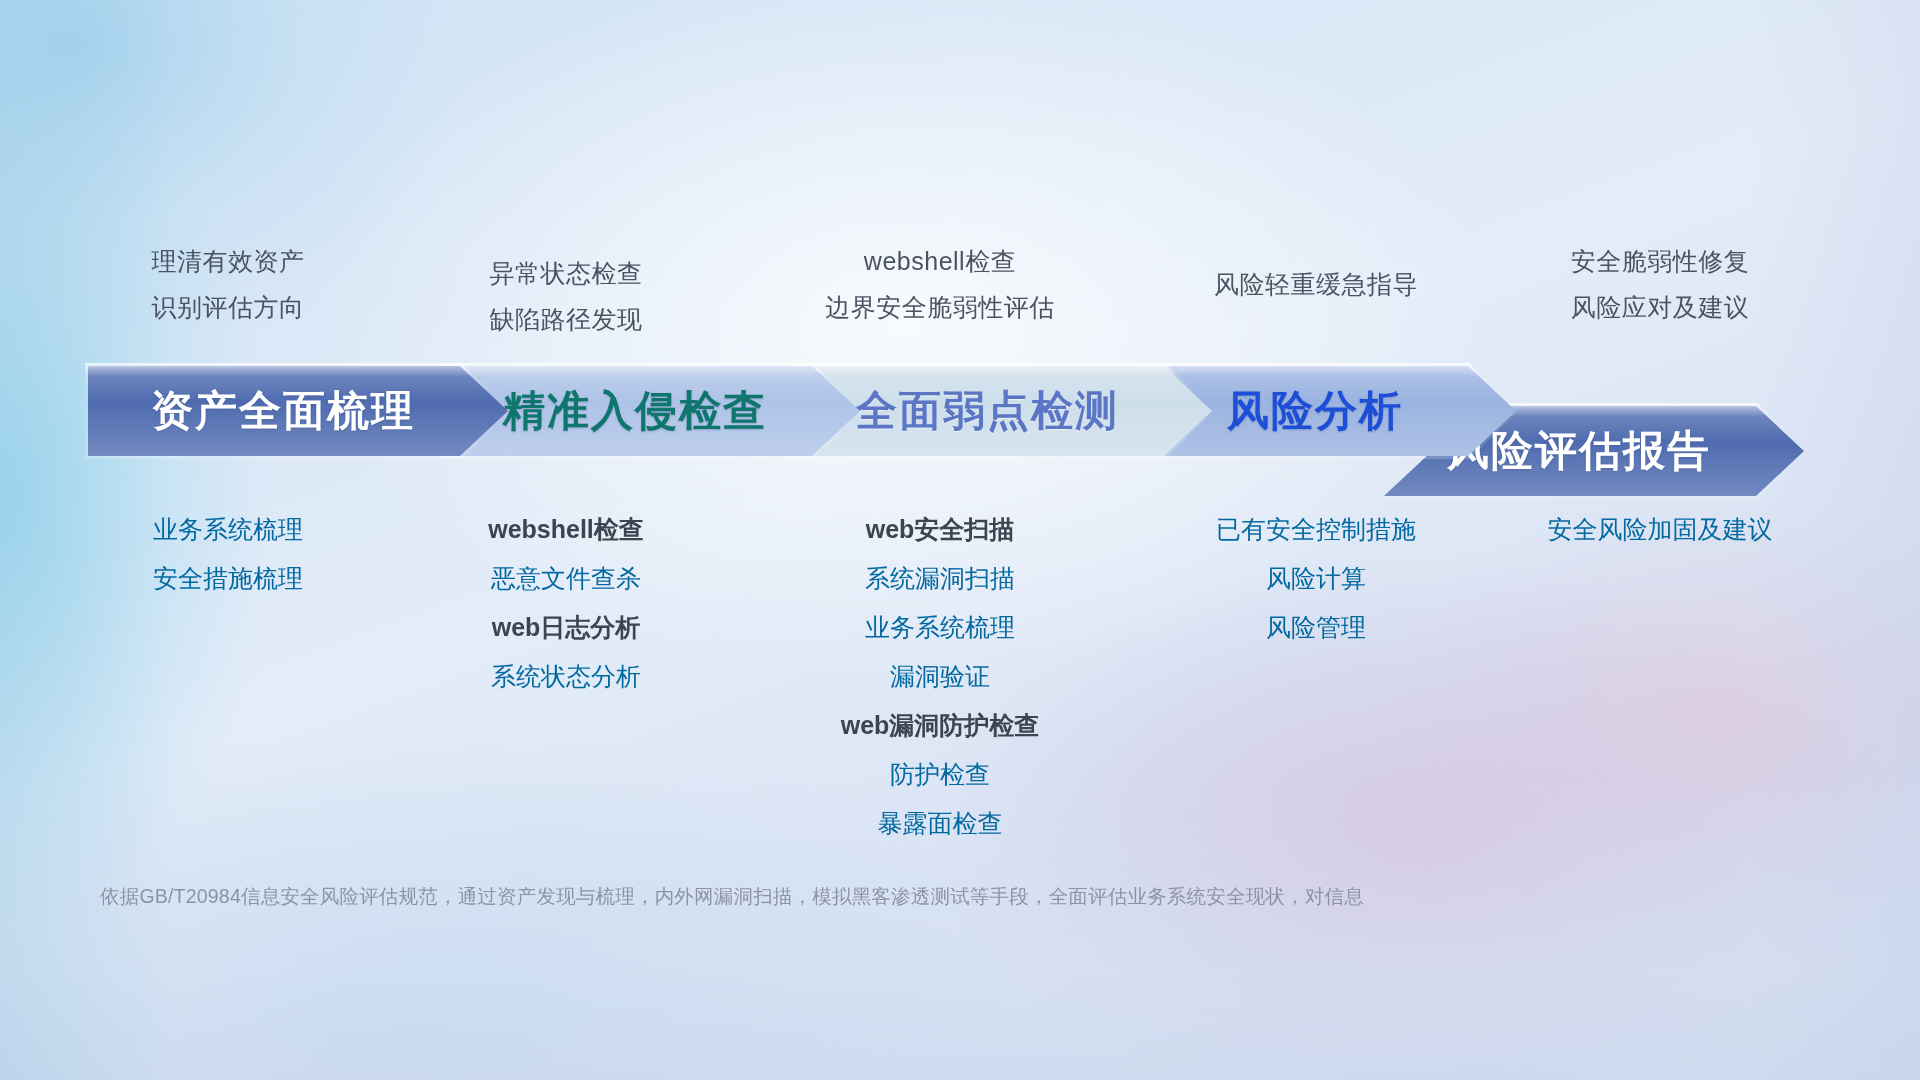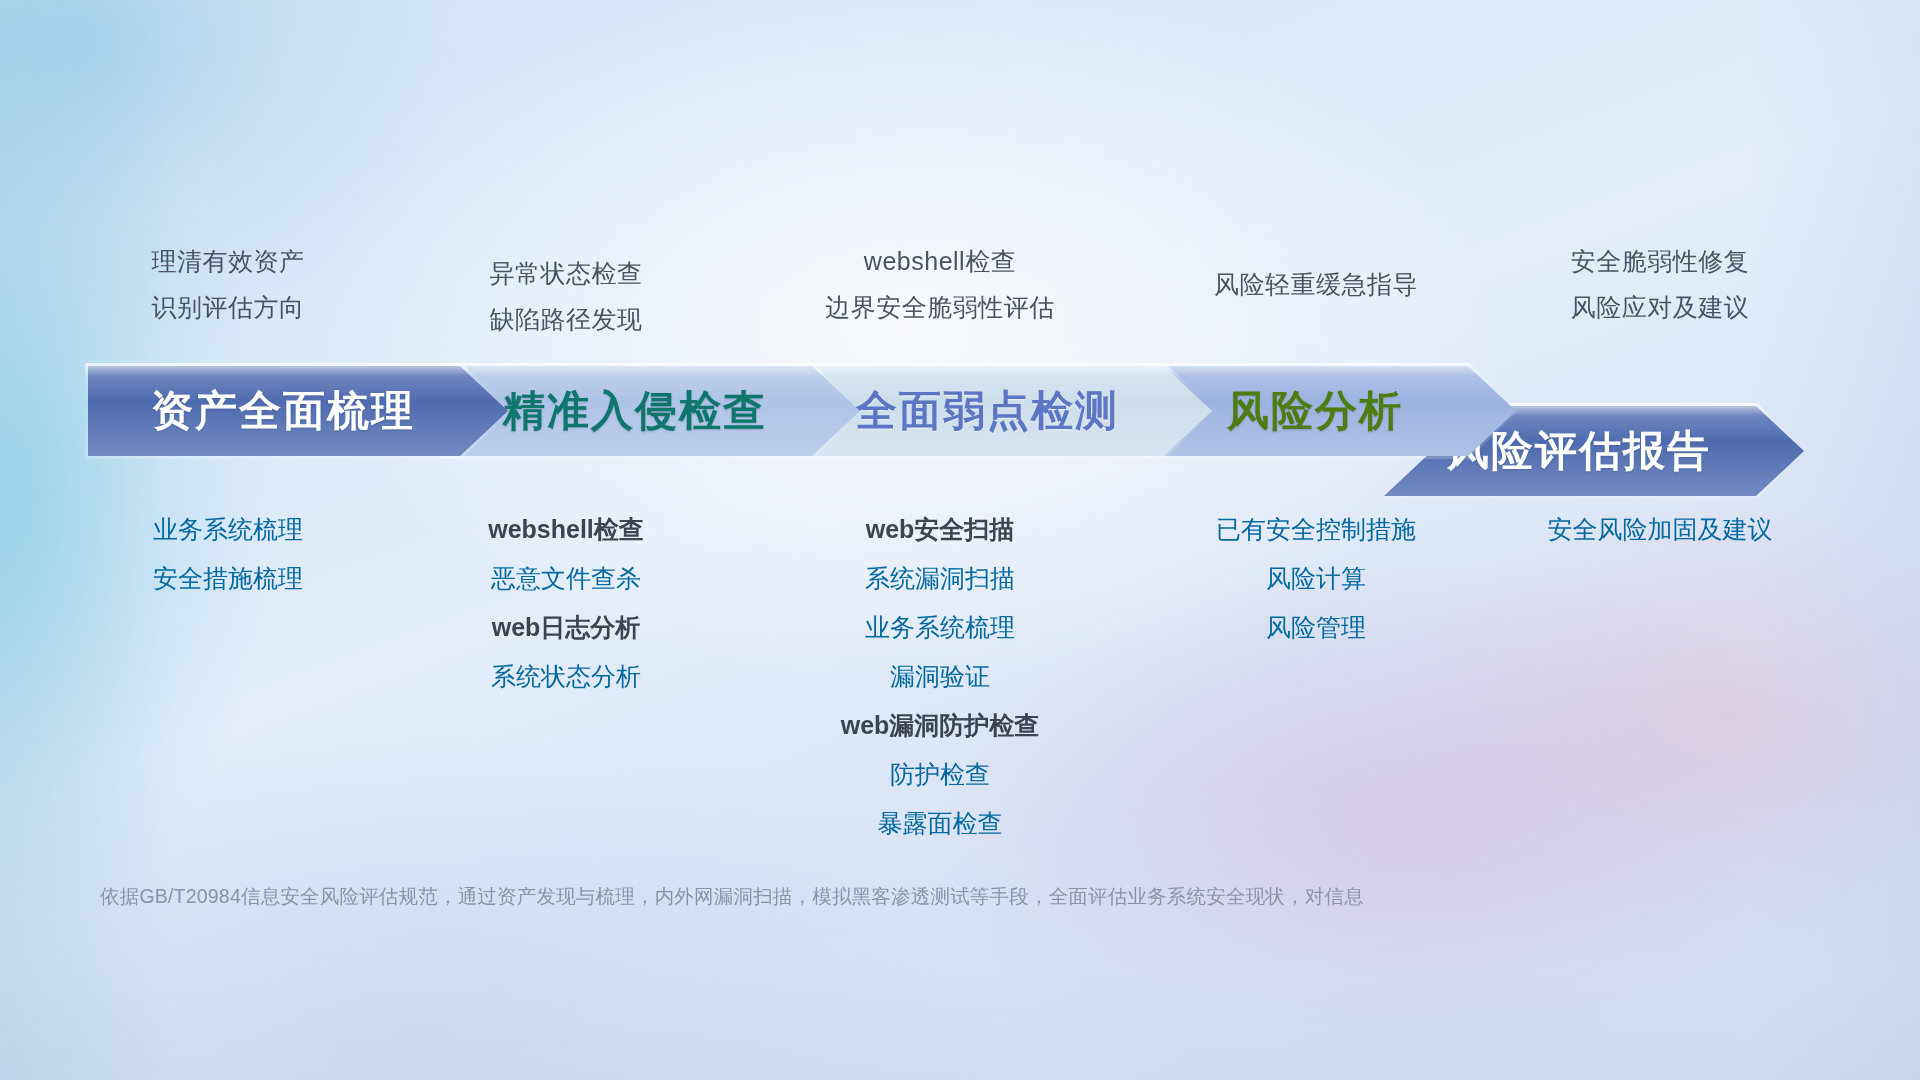--- a/index.html
+++ b/index.html
@@ -161,21 +161,21 @@
         <div class="label" style="color: #0f766e; text-shadow: rgba(40, 60, 110, 0.25) 0px 1px 2px;">精准入侵检查</div>
       </div>
       <div class="chev notched" style="left: 792px; width: 420px; z-index: 8;">
         <div class="shape" style="background: linear-gradient(rgb(205, 222, 235) 0%, rgb(205, 222, 235) 55%, rgb(205, 222, 235) 100%);"></div>
         <div class="glow"></div>
         <div class="label" style="color: rgb(91, 118, 196); text-shadow: rgba(255, 255, 255, 0.6) 0px 1px 1px;">全面弱点检测</div>
       </div>
       <div class="chev notched" style="left: 1144px; width: 372px; z-index: 7;">
         <div class="shape" style="background: linear-gradient(rgb(154, 179, 224) 0%, rgb(154, 179, 224) 55%, rgb(154, 179, 224) 100%);"></div>
         <div class="glow"></div>
-        <div class="label" style="color: #4d7c0f; text-shadow: rgba(40, 60, 110, 0.25) 0px 1px 2px;">风险分析</div>
+        <div class="label" style="color: #1d4ed8; text-shadow: rgba(40, 60, 110, 0.25) 0px 1px 2px;">风险分析</div>
       </div>
       <div class="chev notched" style="left: 1384px; width: 420px; z-index: 6; margin-top: 40px;">
         <div class="shape" style="background: linear-gradient(rgb(79, 108, 176) 0%, rgb(79, 108, 176) 55%, rgb(79, 108, 176) 100%);"></div>
         <div class="glow"></div>
         <div class="label" style="color: rgb(255, 255, 255); text-shadow: rgba(40, 60, 110, 0.25) 0px 1px 2px;">风险评估报告</div>
       </div>
     </div>
 
   <div class="bot-lists" id="botLists">
       <div class="bot-col" style="position: absolute; left: -45px; width: 370px; top: 0px;">

